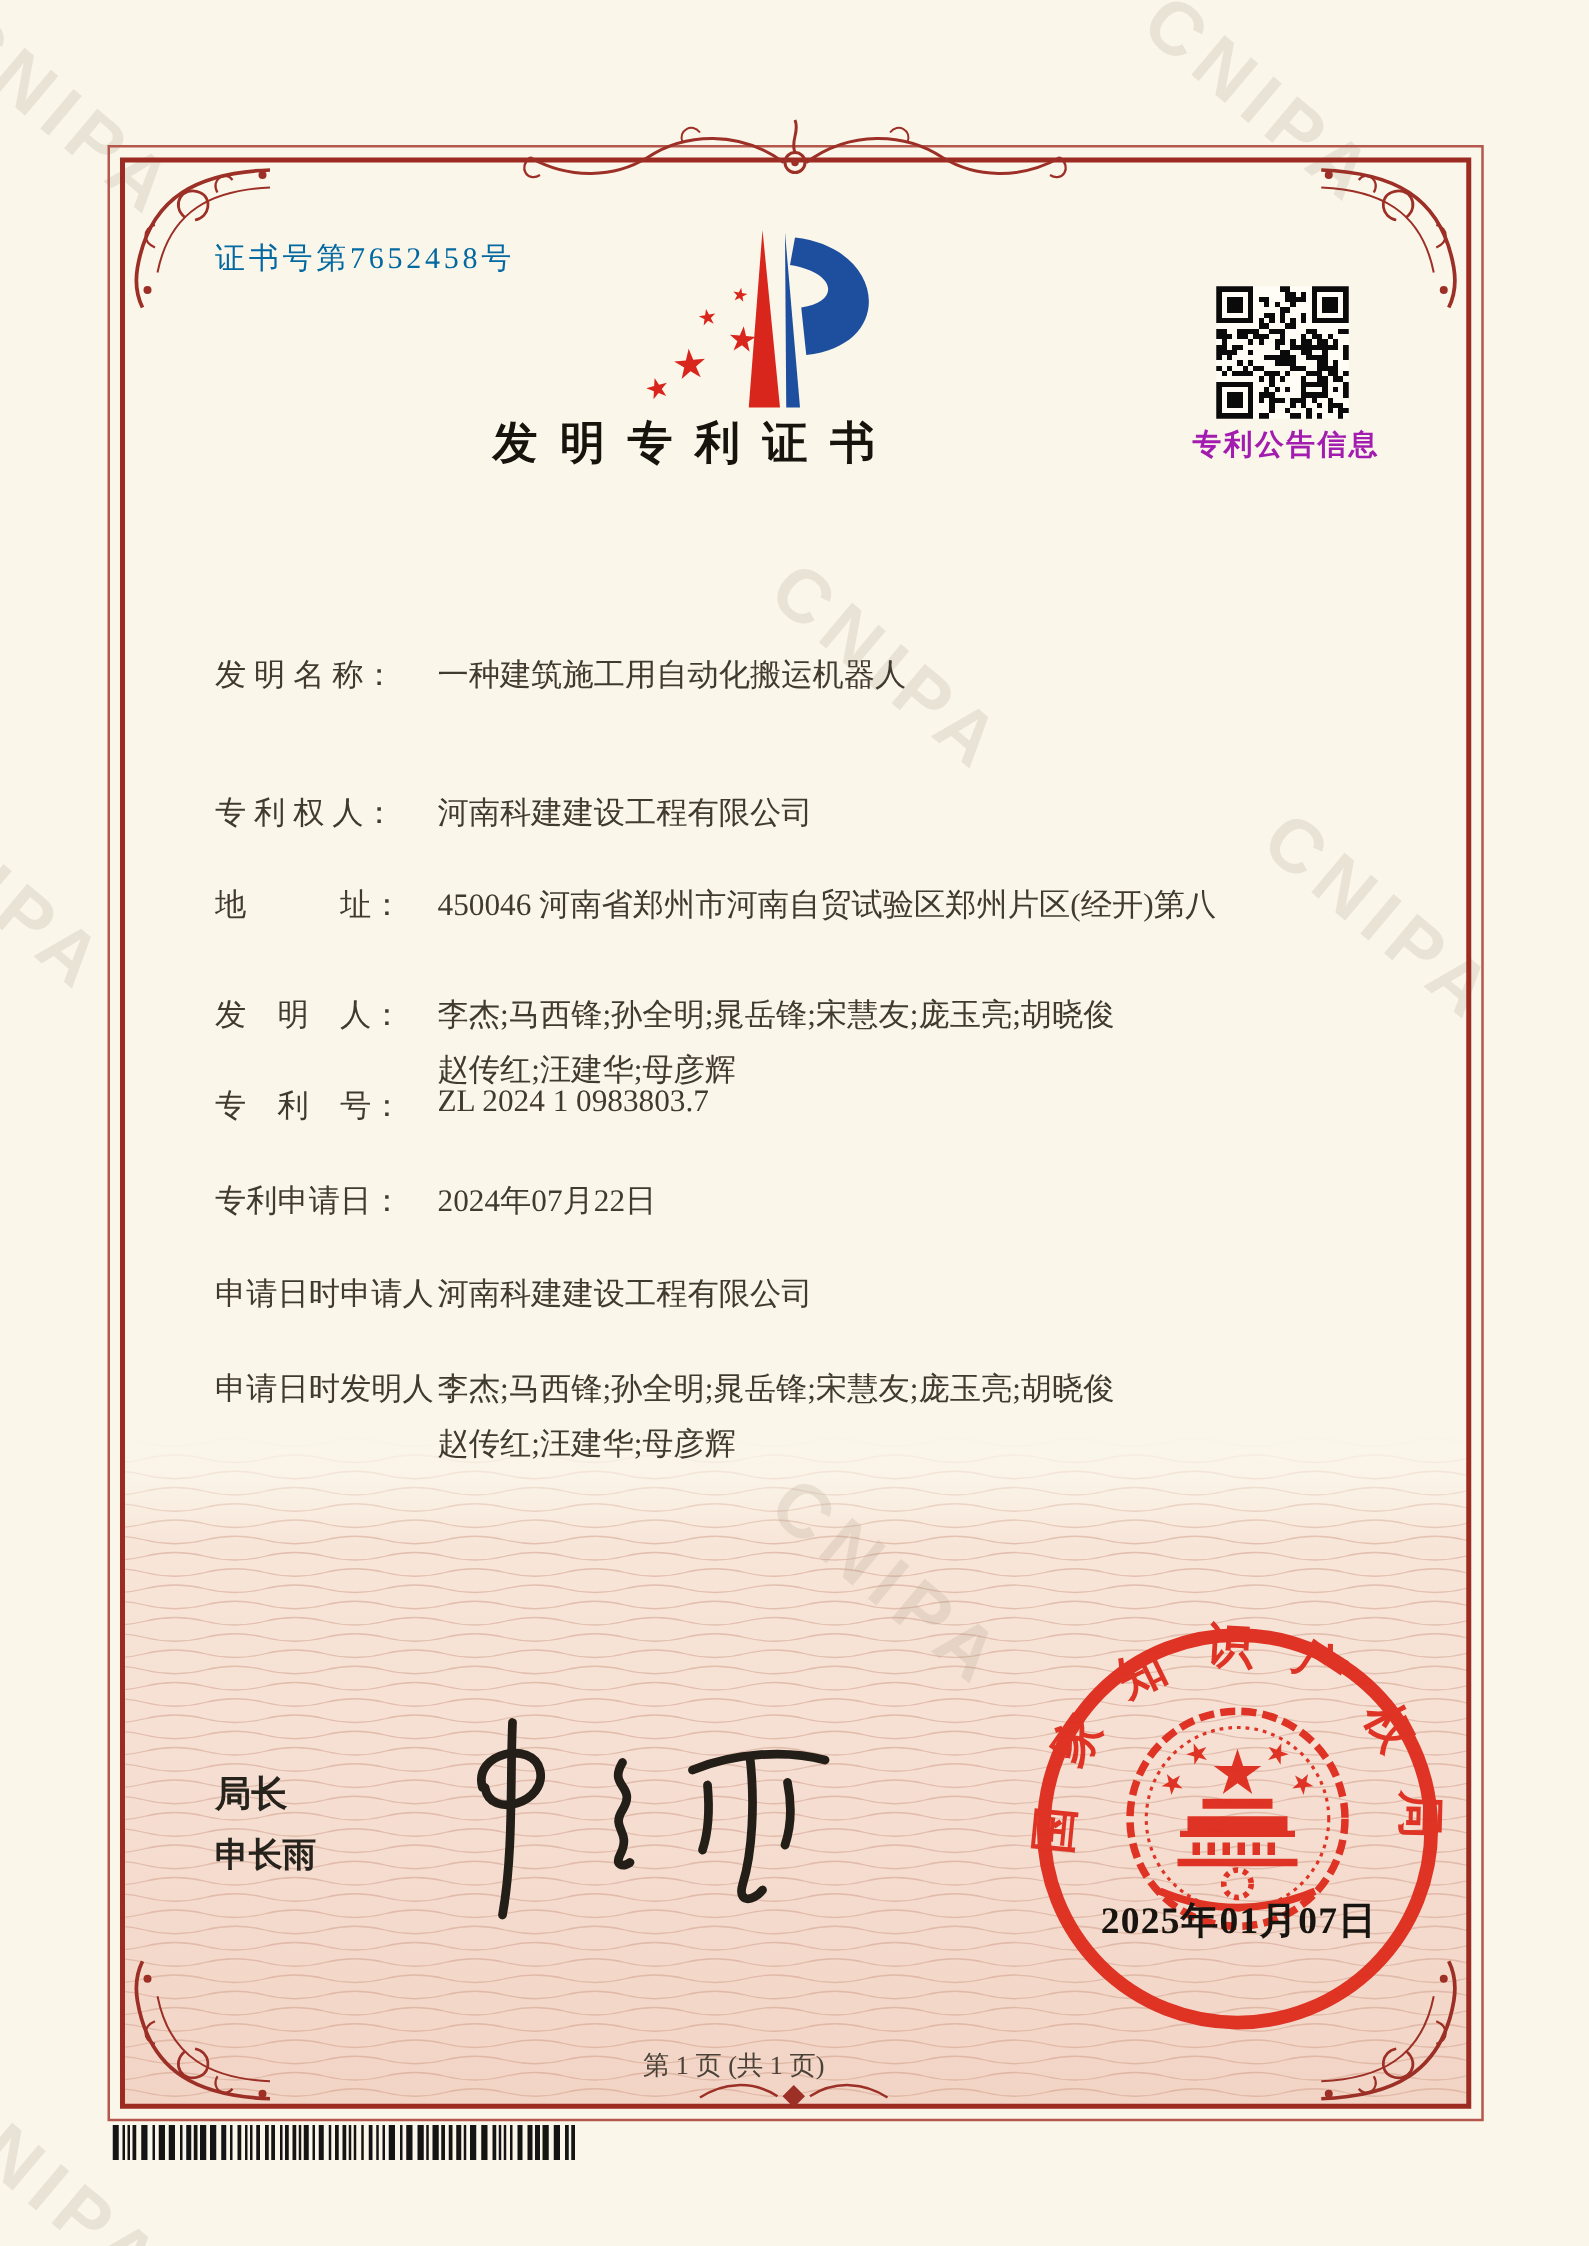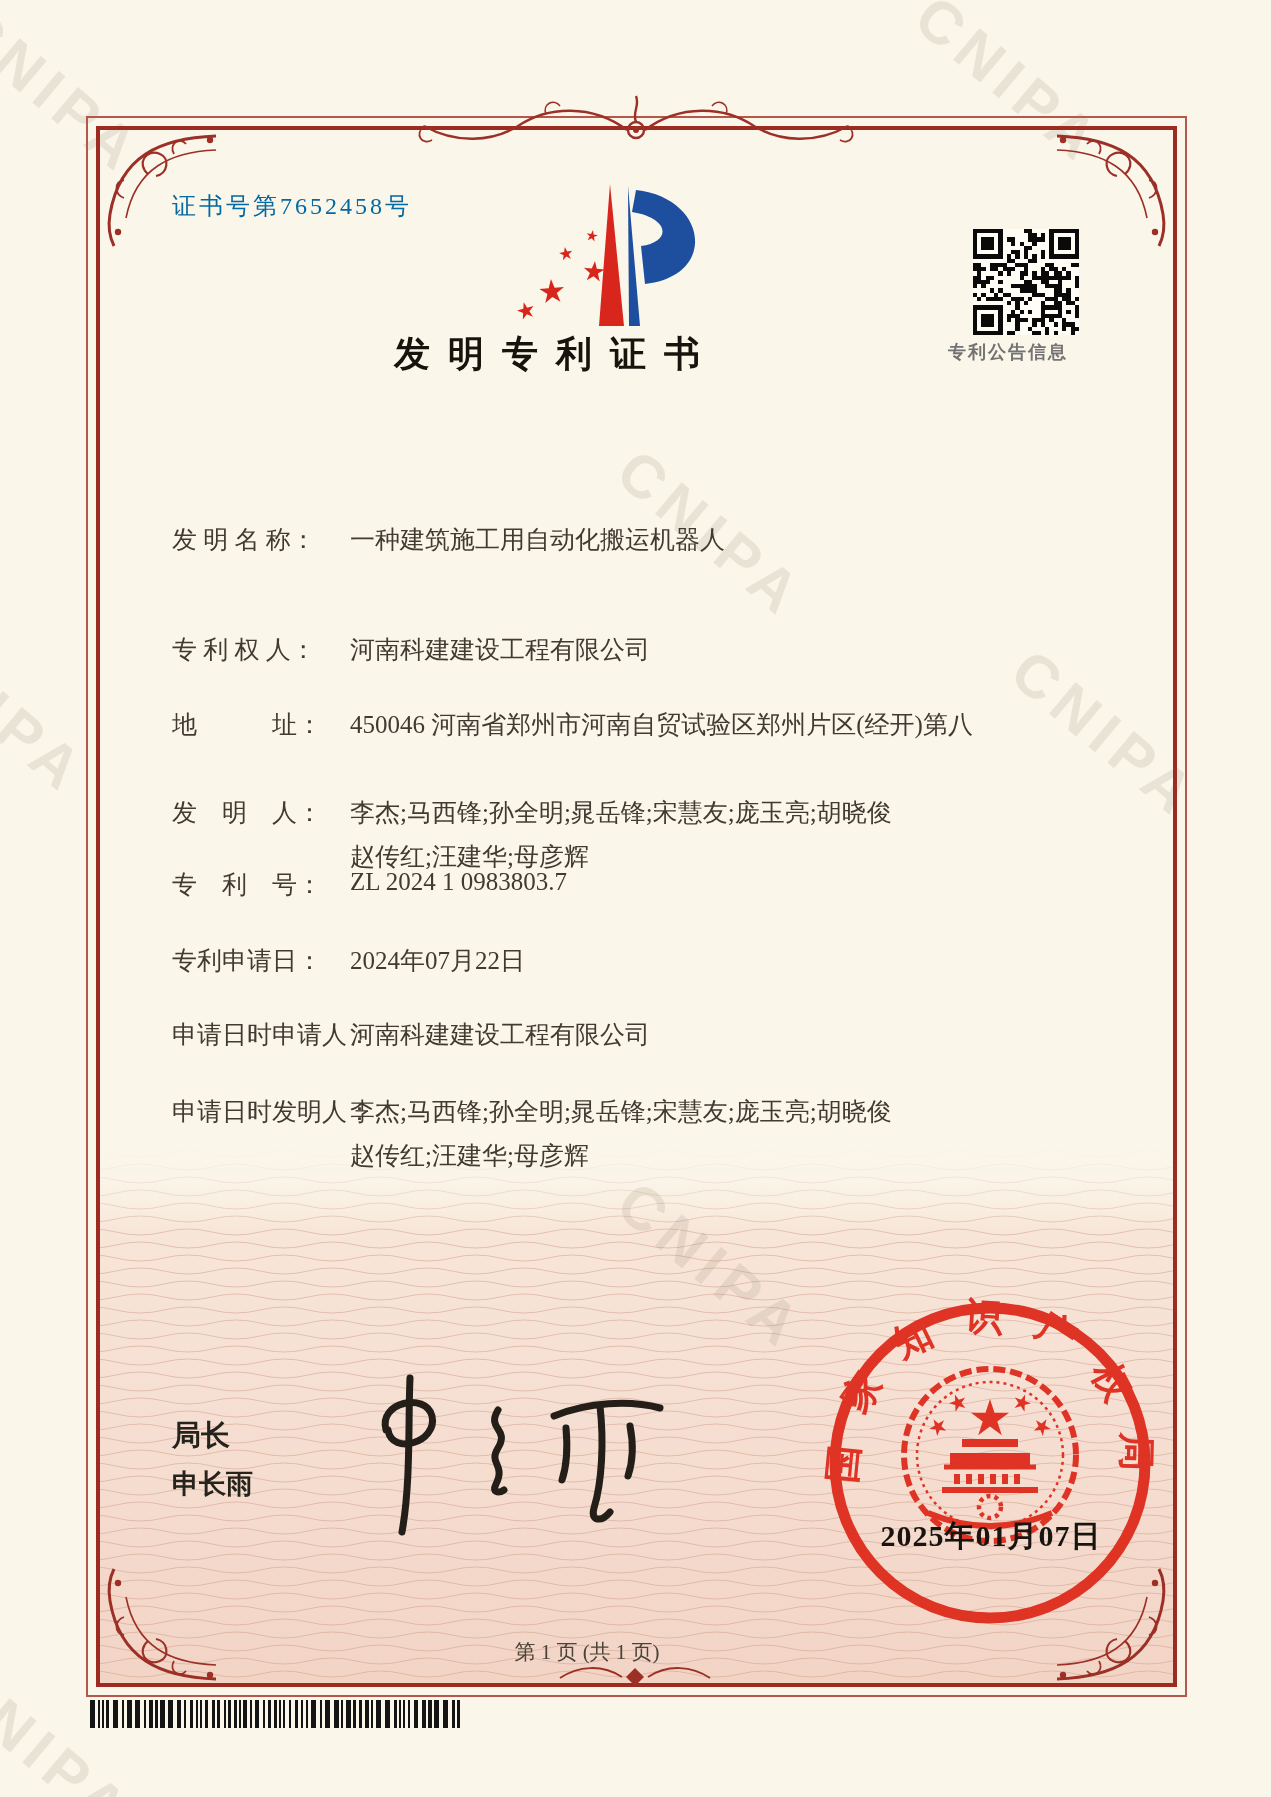--- a/index.html
+++ b/index.html
@@ -18,22 +18,22 @@
   
   .frame-outer{position:absolute;left:86px;top:116px;width:1101px;height:1581px;
     border:2px solid #b4574d;box-sizing:border-box;z-index:3;}
   .frame-inner{position:absolute;left:96px;top:126px;width:1081px;height:1561px;
     border:4px solid #9c2b22;box-sizing:border-box;z-index:3;}
   .orn{z-index:4;}
   
   .cert-no{left:172px;top:190px;font-size:24px;letter-spacing:3px;color:#0369a1;z-index:5;}
   .logo{left:440px;top:180px;z-index:5;}
   .qr{left:973px;top:229px;z-index:5;}
-  .qr-label{left:948px;top:340px;width:156px;text-align:left;font-size:18px;
-    letter-spacing:2px;color:#737373;font-weight:bold;z-index:5;}
+  .qr-label{left:948px;top:340px;width:156px;text-align:right;font-size:23px;
+    letter-spacing:2px;color:#a21caf;font-weight:bold;z-index:5;}
   .title{left:0;top:330px;width:1112px;text-align:center;font-size:36px;font-weight:bold;
     letter-spacing:18px;color:#17130d;z-index:5;}
   
   .row{position:absolute;font-size:25px;white-space:nowrap;z-index:5;color:#403a31;}
   .lbl{display:inline-block;width:178px;vertical-align:top;}
   .lblr{display:inline-block;width:170px;vertical-align:top;}
   .valblock{display:inline-block;vertical-align:top;}
   .lh50{line-height:50px;}
   .lh44{line-height:44px;}
   

